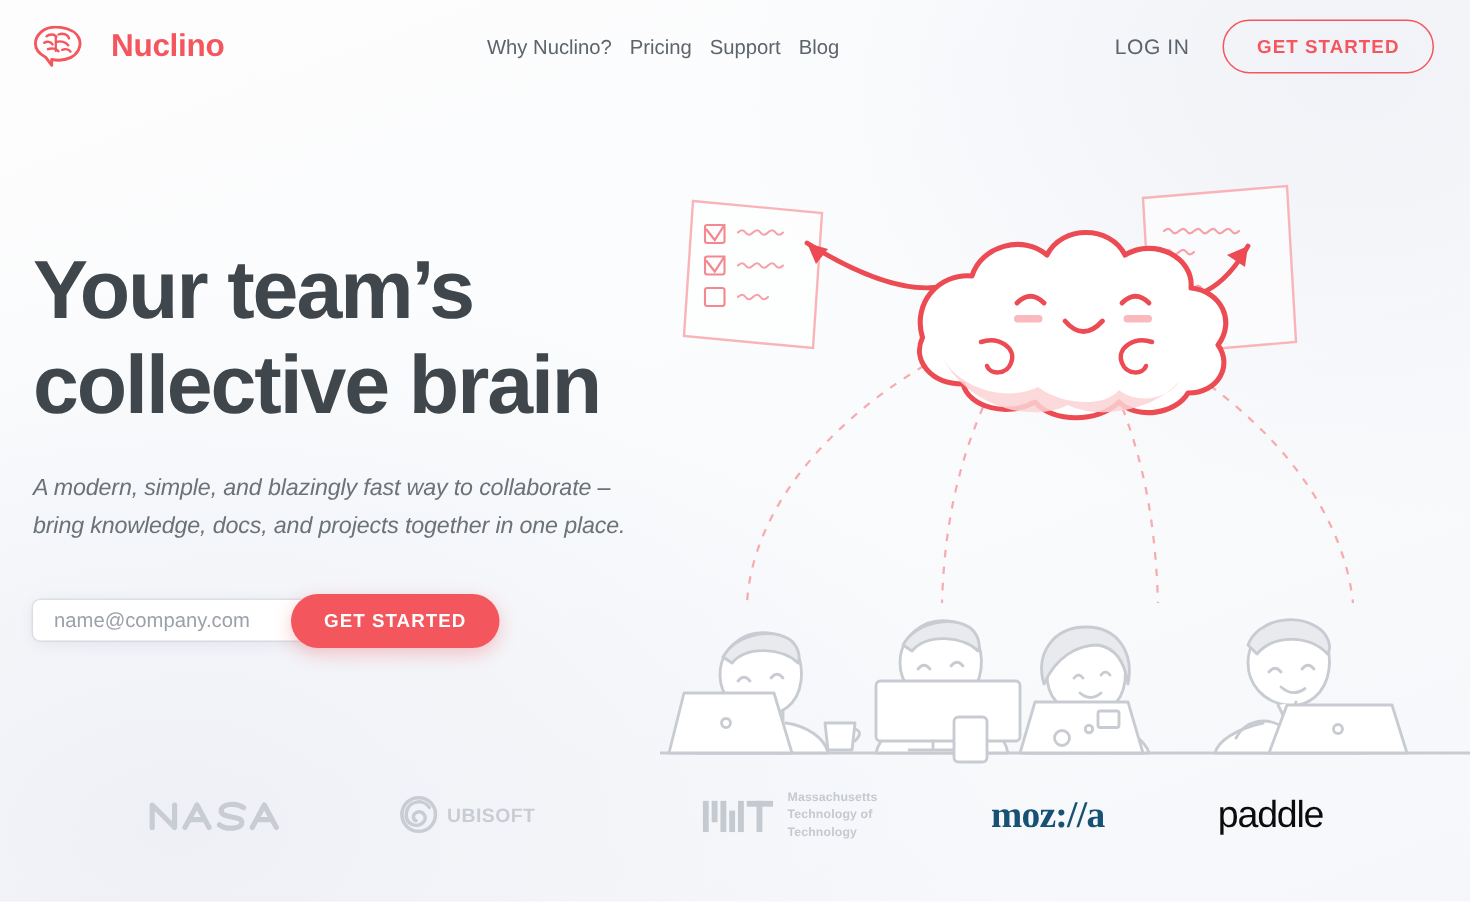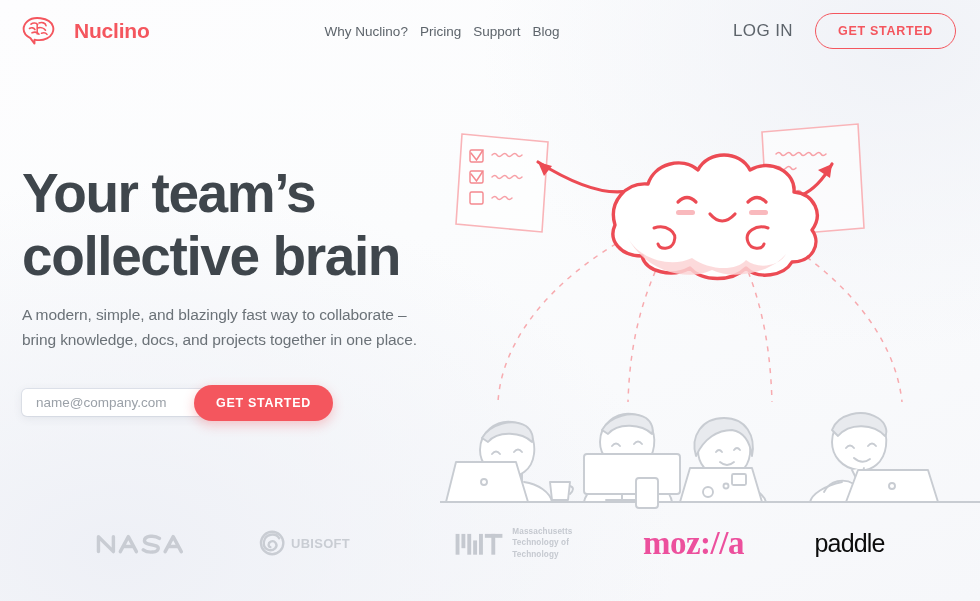--- a/index.html
+++ b/index.html
@@ -58,21 +58,21 @@
     white-space: nowrap;
   }
 
   .header-right {
     margin-left: auto;
     display: flex;
     align-items: center;
     gap: 22px;
   }
   .login-link {
-    font-size: 17px;
+    font-size: 14px;
     color: #5d646b;
     text-decoration: none;
     letter-spacing: 0.4px;
     cursor: pointer;
   }
   .btn-outline {
     border: 1.4px solid #F4565E;
     color: #F4565E;
     background: transparent;
     border-radius: 40px;
@@ -101,25 +101,26 @@
 
   .headline {
     font-size: 55px;
     line-height: 1.14;
     font-weight: bold;
     color: #3f464c;
     letter-spacing: -1.4px;
   }
 
   .subhead {
-    margin-top: 15px;
+    margin-top: 26px;
     font-size: 15.5px;
     line-height: 1.62;
     color: #6b7278;
     letter-spacing: -0.1px;
+    font-style: italic;
   }
 
   .signup {
     margin-top: 32px;
     display: flex;
     align-items: center;
     position: relative;
   }
   .email-input {
     width: 190px;
@@ -184,23 +185,23 @@
   .mit-wrap { display: flex; align-items: center; gap: 9px; padding-left: 15px; }
   .mit-text {
     font-size: 8.2px;
     line-height: 1.42;
     color: #c3c7ce;
     font-weight: bold;
     letter-spacing: 0.1px;
   }
   .mozilla-word {
     font-family: "Liberation Serif", serif;
-    font-size: 33px;
-    font-weight: bold;
-    color: #ec4899;
+    font-size: 25px;
+    font-weight: bold;
+    color: #0c4a6e;
     letter-spacing: -0.5px;
     line-height: 1;
   }
   .paddle-word {
     font-size: 25px;
     color: #000000;
     letter-spacing: -0.8px;
     line-height: 1;
   }
 </style>

